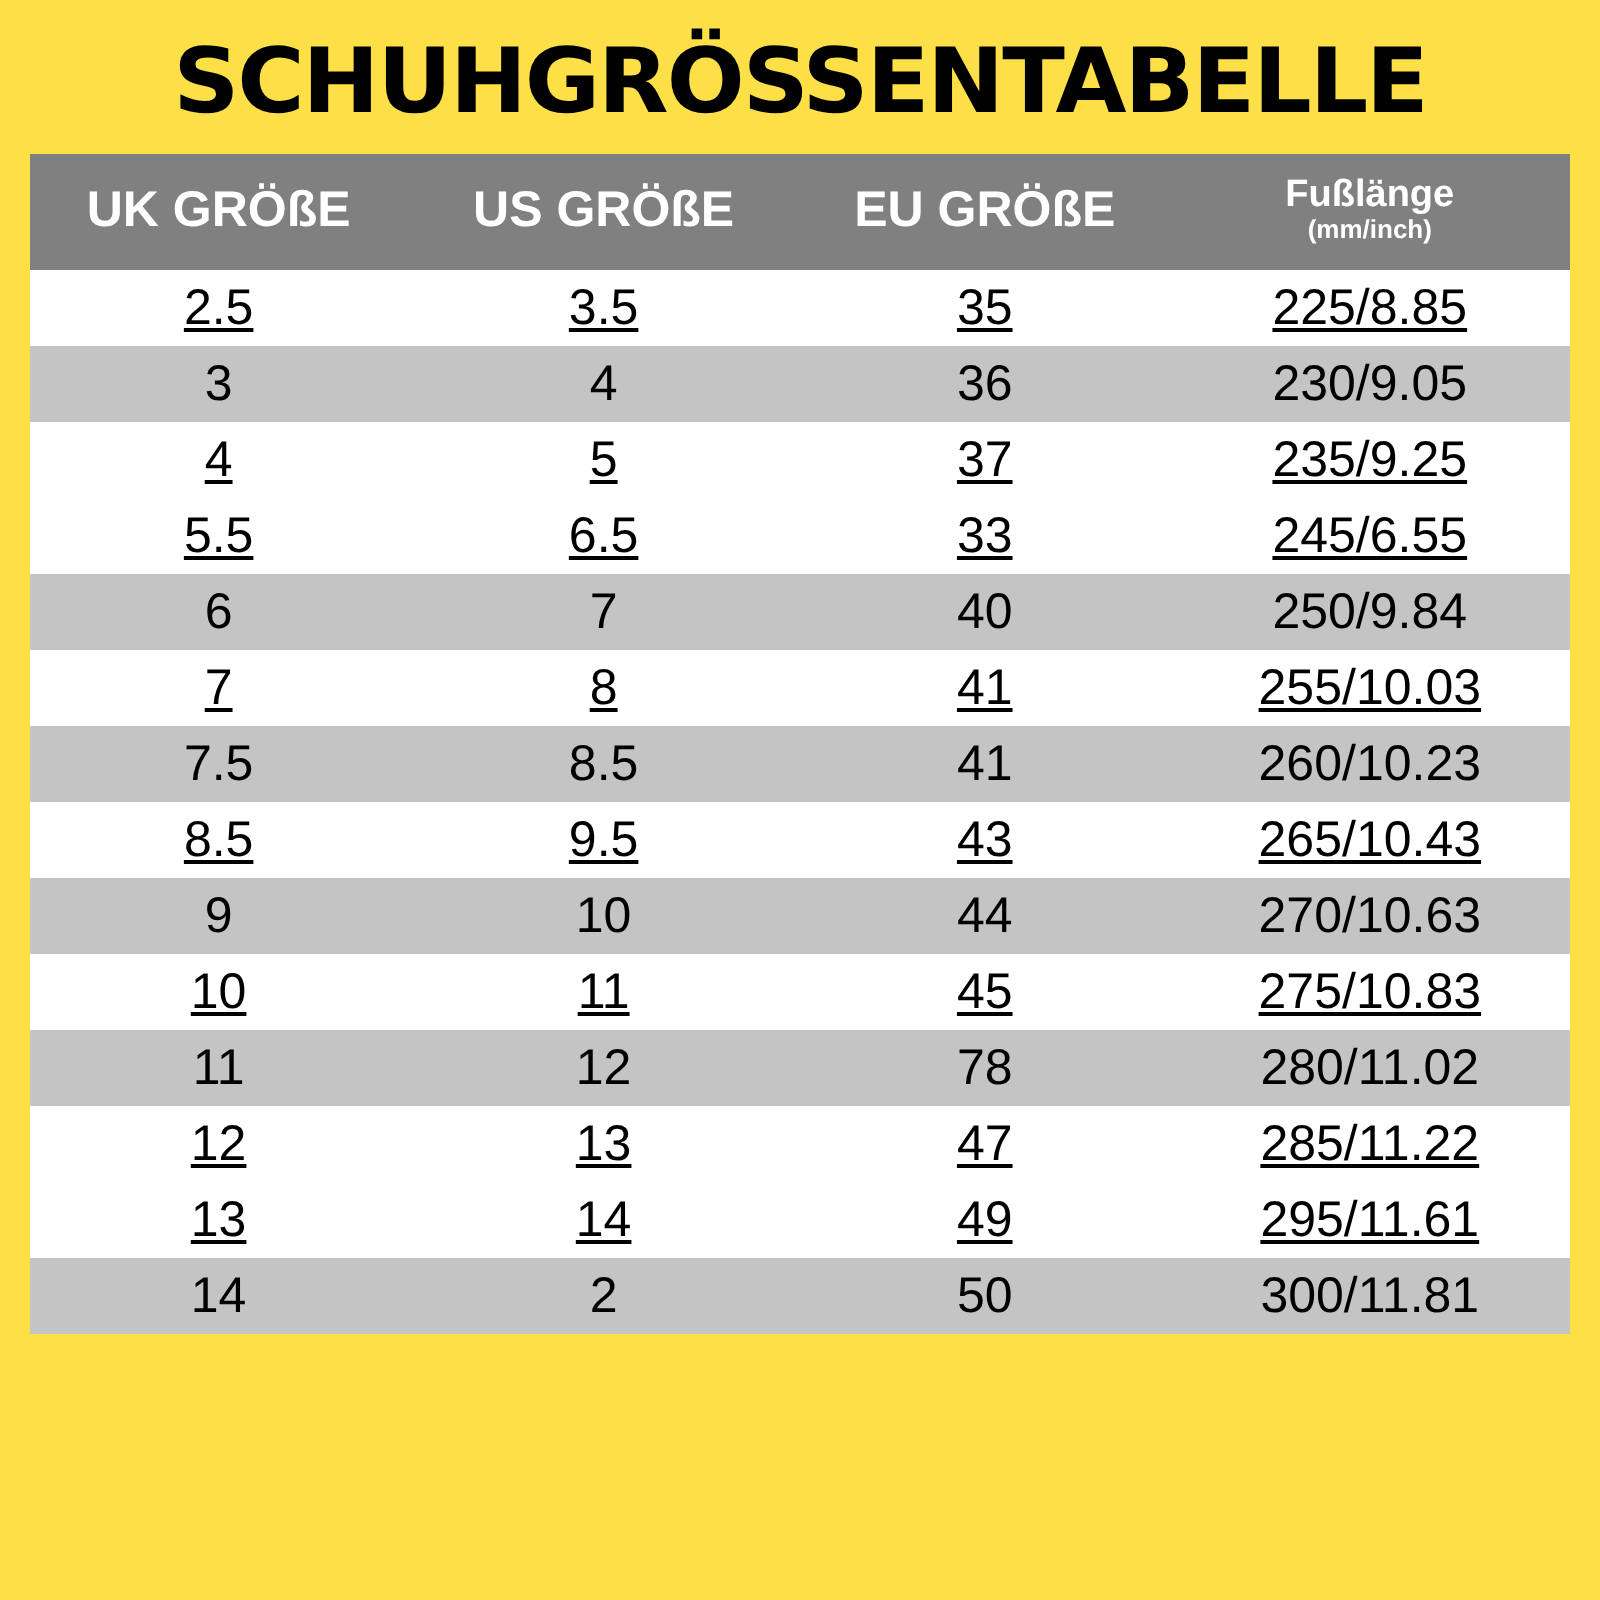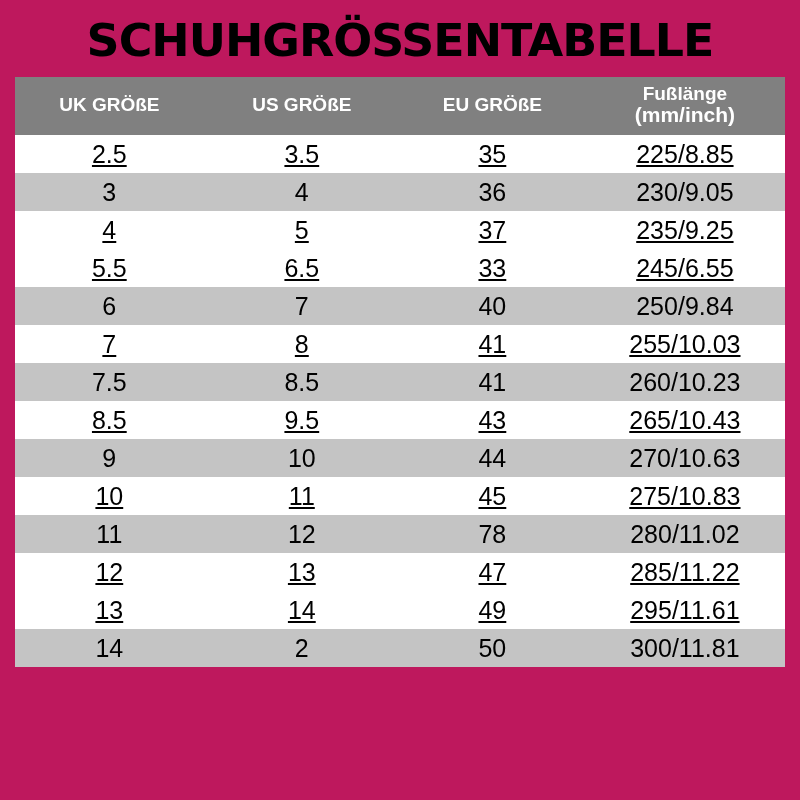--- a/index.html
+++ b/index.html
@@ -13,21 +13,21 @@
     font-family: "Liberation Sans", sans-serif;
     overflow: hidden;
   }
   .page {
     width: 800px;
     height: 800px;
     box-sizing: border-box;
     display: flex;
     flex-direction: column;
     align-items: flex-start;
-    background: #be185d;
+    background: #fde047;
   }
   .title {
     width: 100%;
     text-align: center;
     font-family: "DejaVu Sans", sans-serif;
     font-weight: bold;
     font-size: 45px;
     letter-spacing: -1px;
     color: #000000;
     margin-top: 14px;
@@ -39,34 +39,34 @@
     border-collapse: collapse;
     width: 770px;
     margin: 0 auto;
     table-layout: fixed;
   }
   table.size-table th {
     background: #808080;
     color: #ffffff;
     font-family: "Liberation Sans", sans-serif;
     font-weight: bold;
-    font-size: 19px;
+    font-size: 25px;
     text-align: center;
     padding: 4px 0 6px 0;
     height: 48px;
     vertical-align: middle;
     border: none;
   }
   table.size-table th.small-head {
     font-size: 19px;
     line-height: 1.05;
   }
   table.size-table th.small-head .sub {
     display: block;
-    font-size: 21px;
+    font-size: 13px;
     font-weight: bold;
   }
   table.size-table td {
     text-align: center;
     font-size: 25px;
     color: #000000;
     height: 38px;
     padding: 0;
     border: none;
     font-family: "Liberation Sans", sans-serif;

